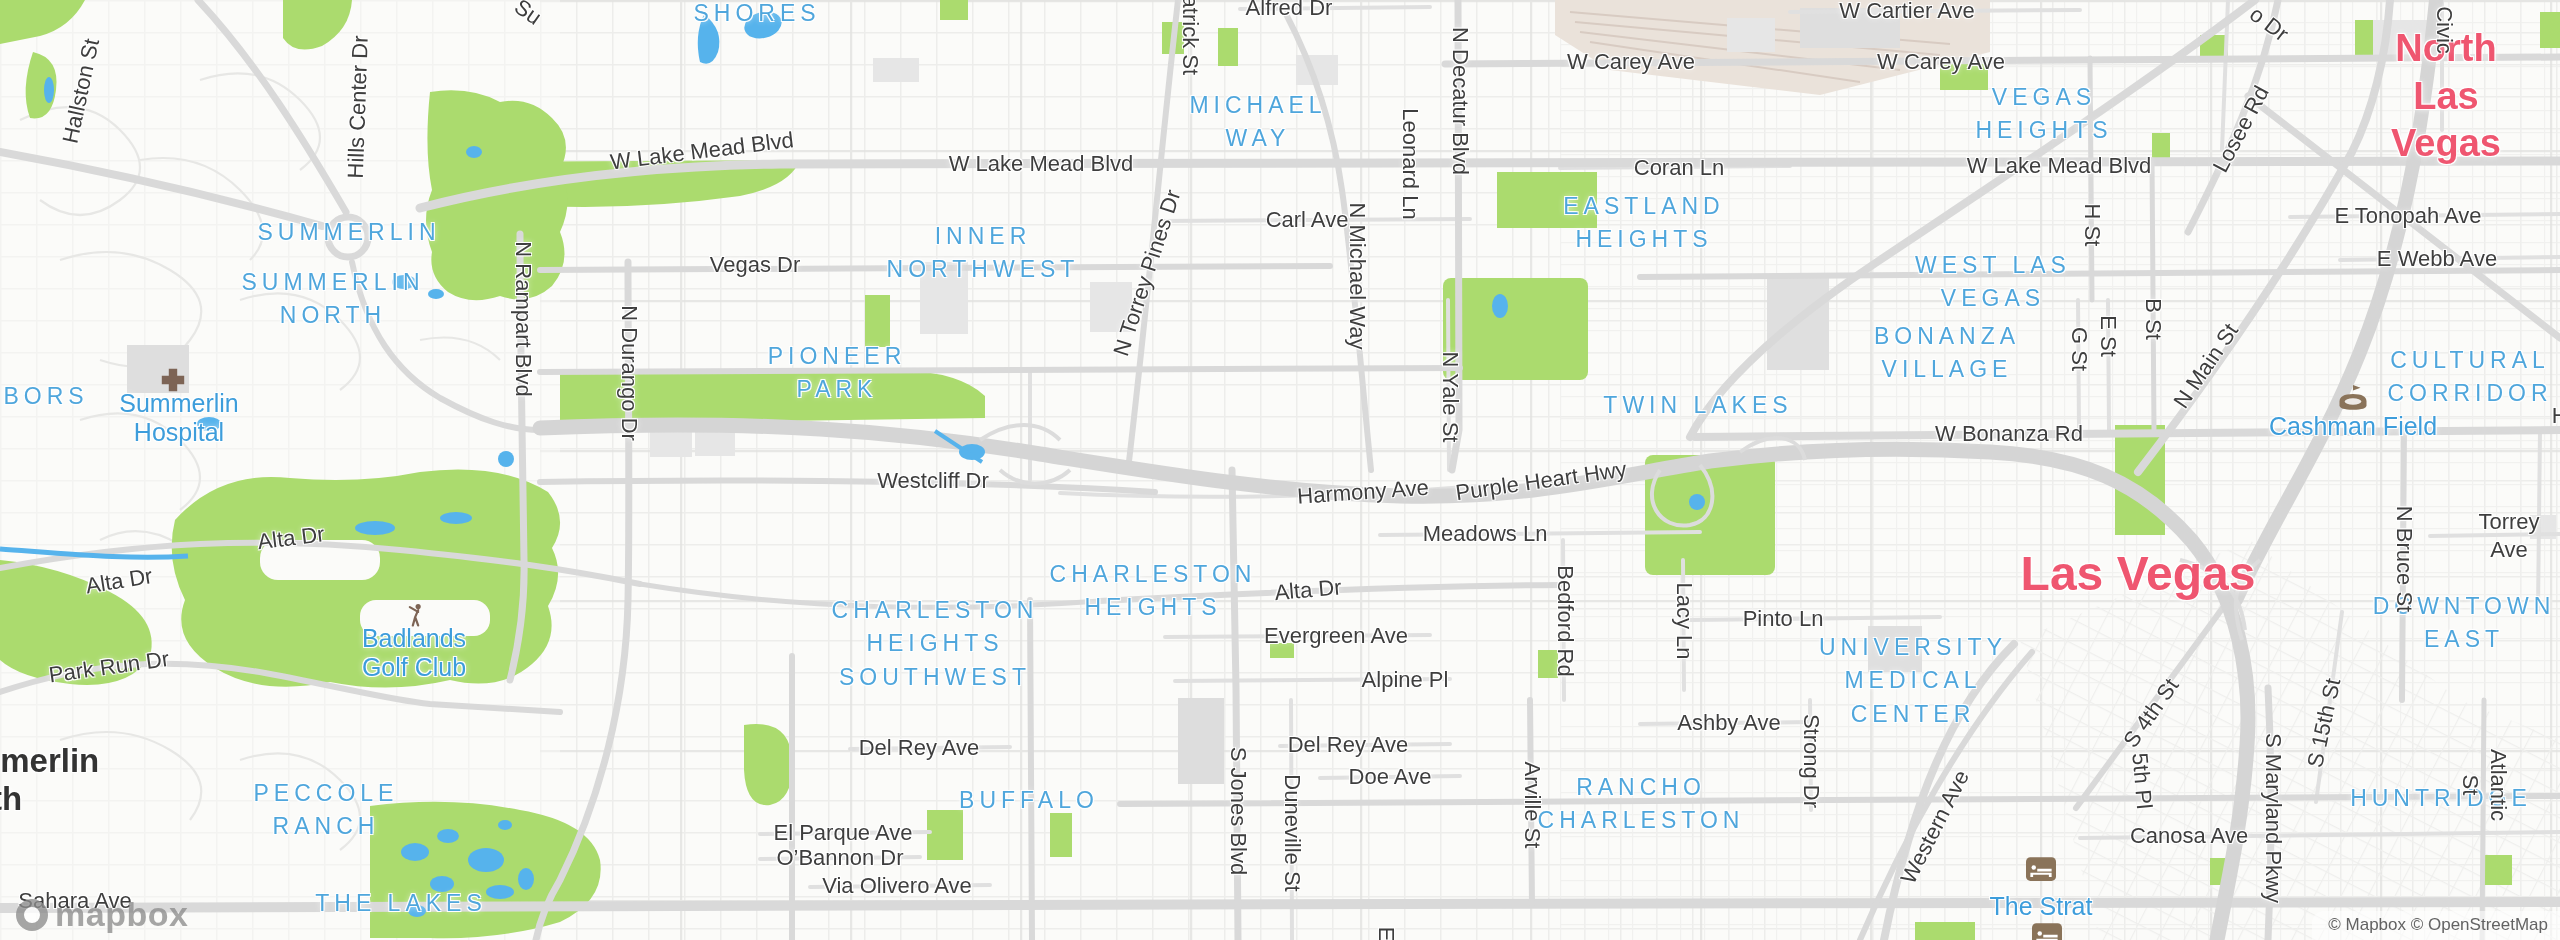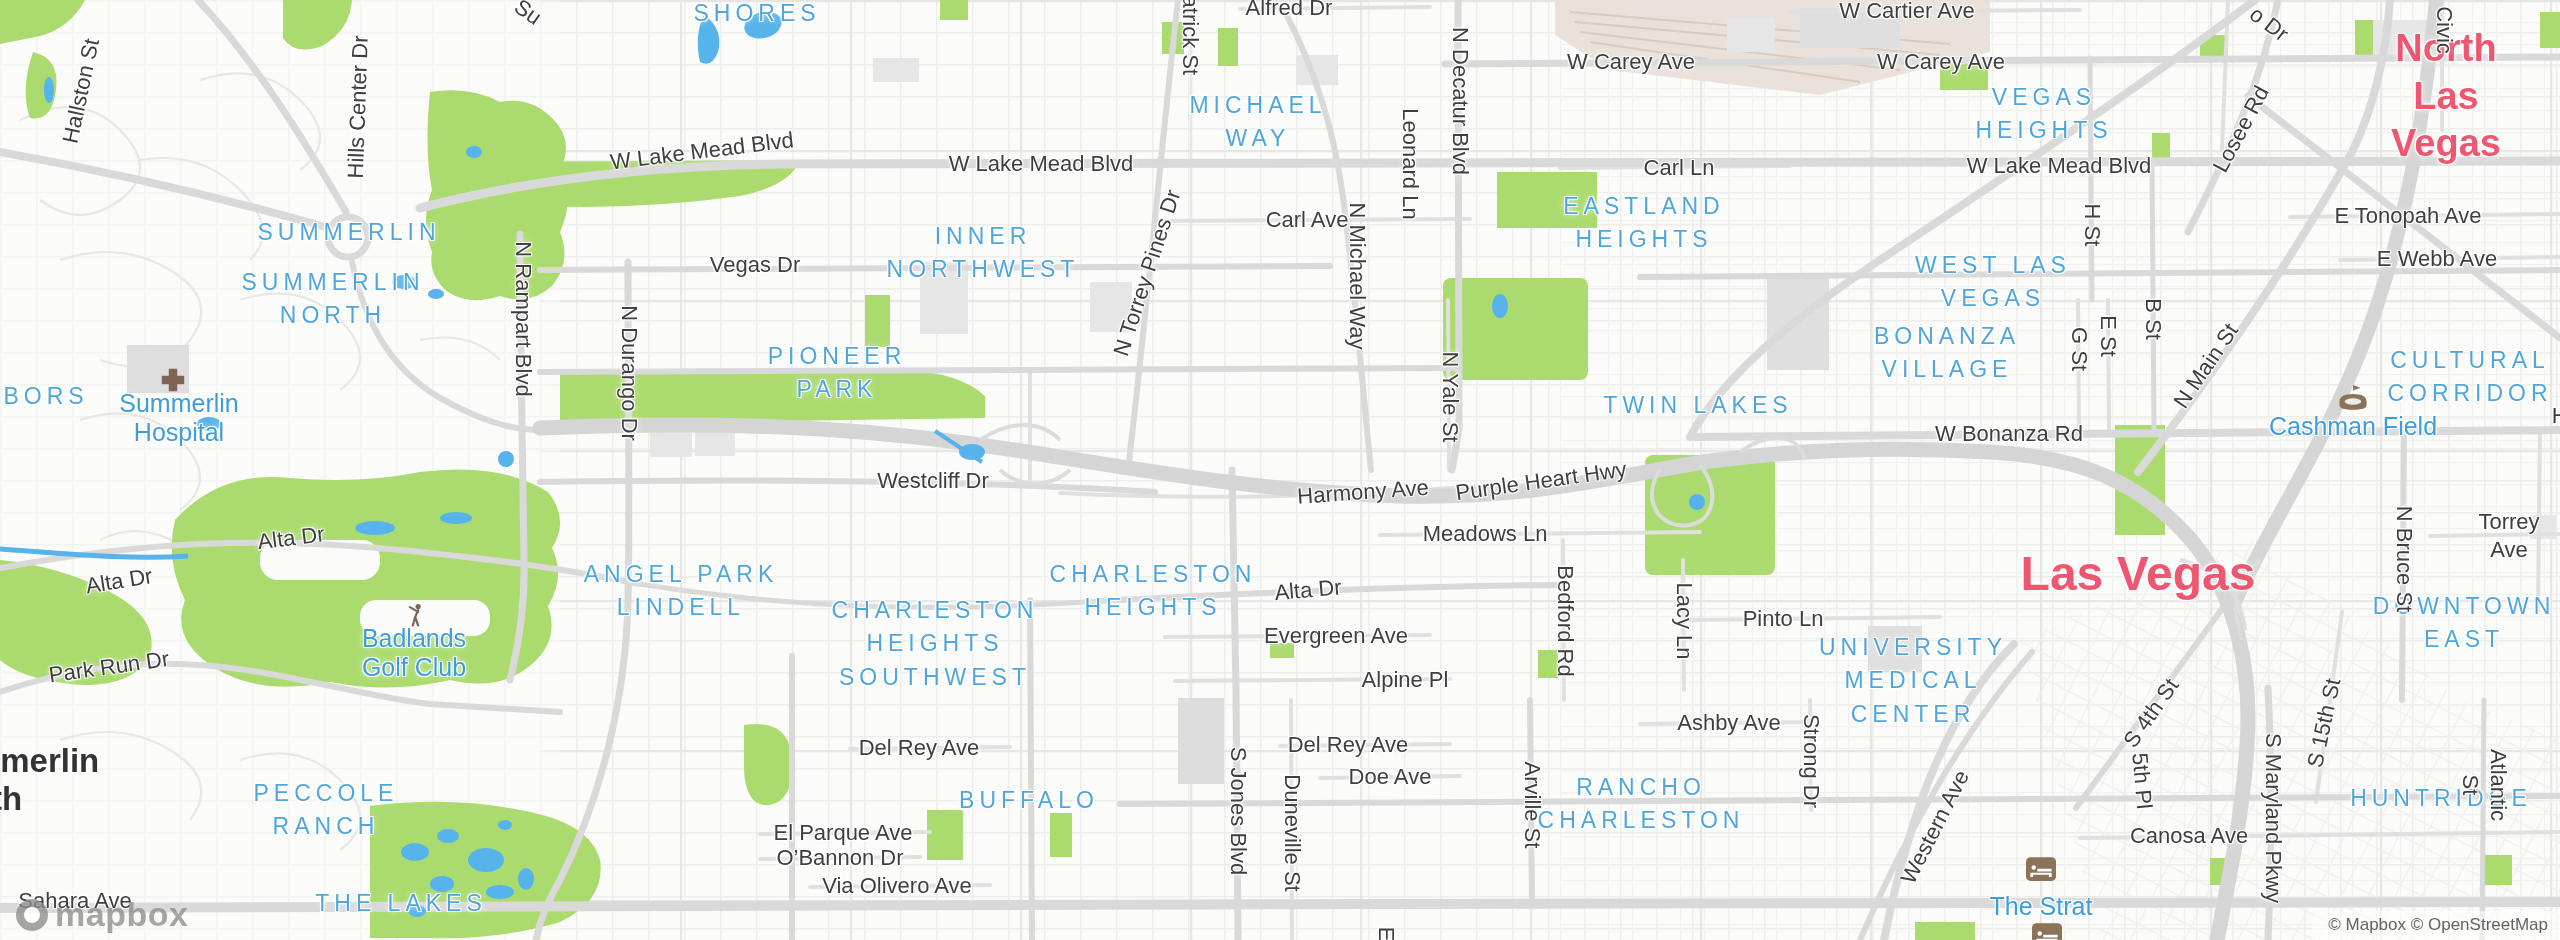--- a/index.html
+++ b/index.html
@@ -273,22 +273,20 @@
 HEIGHTS</div>
       <div class="lbl hood" style="left: 1993px; top: 282px; transform: translate(-50%, -50%) rotate(0deg);">WEST LAS
 VEGAS</div>
       <div class="lbl hood" style="left: 1947px; top: 353px; transform: translate(-50%, -50%) rotate(0deg);">BONANZA
 VILLAGE</div>
       <div class="lbl hood" style="left: 1698px; top: 406px; transform: translate(-50%, -50%) rotate(0deg);">TWIN LAKES</div>
       <div class="lbl hood" style="left: 837px; top: 373px; transform: translate(-50%, -50%) rotate(0deg);">PIONEER
 PARK</div>
       <div class="lbl hood" style="left: 2470px; top: 377px; transform: translate(-50%, -50%) rotate(0deg);">CULTURAL
 CORRIDOR</div>
-      <div class="lbl hood" style="left: 681px; top: 591px; transform: translate(-50%, -50%) rotate(0deg);">ANGEL PARK
-LINDELL</div>
       <div class="lbl hood" style="left: 1153px; top: 591px; transform: translate(-50%, -50%) rotate(0deg);">CHARLESTON
 HEIGHTS</div>
       <div class="lbl hood" style="left: 935px; top: 644px; transform: translate(-50%, -50%) rotate(0deg);">CHARLESTON
 HEIGHTS
 SOUTHWEST</div>
       <div class="lbl hood" style="left: 1913px; top: 681px; transform: translate(-50%, -50%) rotate(0deg);">UNIVERSITY
 MEDICAL
 CENTER</div>
       <div class="lbl hood" style="left: 2464px; top: 623px; transform: translate(-50%, -50%) rotate(0deg);">DOWNTOWN
 EAST</div>
@@ -306,21 +304,21 @@
 Golf Club</div>
       <div class="lbl poi" style="left: 2353px; top: 426px; transform: translate(-50%, -50%) rotate(0deg);">Cashman Field</div>
       <div class="lbl poi" style="left: 2041px; top: 906px; transform: translate(-50%, -50%) rotate(0deg);">The Strat</div>
       <div class="lbl road" style="left: 702px; top: 151px; transform: translate(-50%, -50%) rotate(-7deg);">W Lake Mead Blvd</div>
       <div class="lbl road" style="left: 1041px; top: 164px; transform: translate(-50%, -50%) rotate(0deg);">W Lake Mead Blvd</div>
       <div class="lbl road" style="left: 2059px; top: 166px; transform: translate(-50%, -50%) rotate(0deg);">W Lake Mead Blvd</div>
       <div class="lbl road" style="left: 1631px; top: 62px; transform: translate(-50%, -50%) rotate(0deg);">W Carey Ave</div>
       <div class="lbl road" style="left: 1941px; top: 62px; transform: translate(-50%, -50%) rotate(0deg);">W Carey Ave</div>
       <div class="lbl road" style="left: 1907px; top: 11px; transform: translate(-50%, -50%) rotate(0deg);">W Cartier Ave</div>
       <div class="lbl road" style="left: 1289px; top: 8px; transform: translate(-50%, -50%) rotate(0deg);">Alfred Dr</div>
-      <div class="lbl road" style="left: 1679px; top: 168px; transform: translate(-50%, -50%) rotate(0deg);">Carl Ln</div>
+      <div class="lbl road" style="left: 1679px; top: 168px; transform: translate(-50%, -50%) rotate(0deg);">Coran Ln</div>
       <div class="lbl road" style="left: 1307px; top: 220px; transform: translate(-50%, -50%) rotate(0deg);">Carl Ave</div>
       <div class="lbl road" style="left: 2408px; top: 216px; transform: translate(-50%, -50%) rotate(0deg);">E Tonopah Ave</div>
       <div class="lbl road" style="left: 2437px; top: 259px; transform: translate(-50%, -50%) rotate(0deg);">E Webb Ave</div>
       <div class="lbl road" style="left: 755px; top: 265px; transform: translate(-50%, -50%) rotate(0deg);">Vegas Dr</div>
       <div class="lbl road" style="left: 2009px; top: 434px; transform: translate(-50%, -50%) rotate(0deg);">W Bonanza Rd</div>
       <div class="lbl road" style="left: 933px; top: 481px; transform: translate(-50%, -50%) rotate(0deg);">Westcliff Dr</div>
       <div class="lbl road" style="left: 1363px; top: 492px; transform: translate(-50%, -50%) rotate(-4deg);">Harmony Ave</div>
       <div class="lbl road" style="left: 1541px; top: 481px; transform: translate(-50%, -50%) rotate(-8deg);">Purple Heart Hwy</div>
       <div class="lbl road" style="left: 1485px; top: 534px; transform: translate(-50%, -50%) rotate(0deg);">Meadows Ln</div>
       <div class="lbl road" style="left: 291px; top: 538px; transform: translate(-50%, -50%) rotate(-7deg);">Alta Dr</div>

